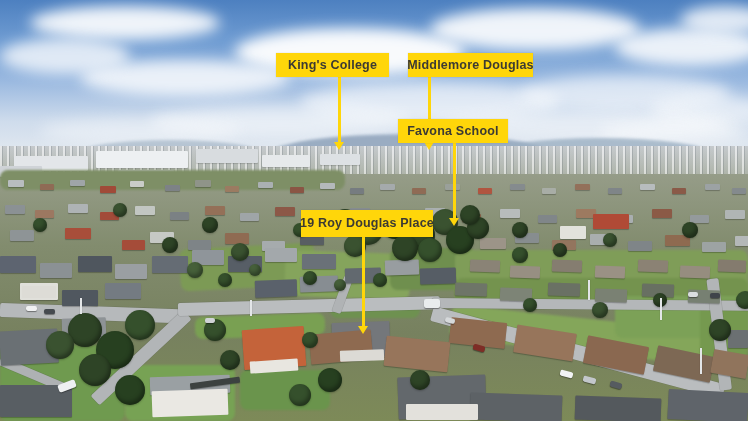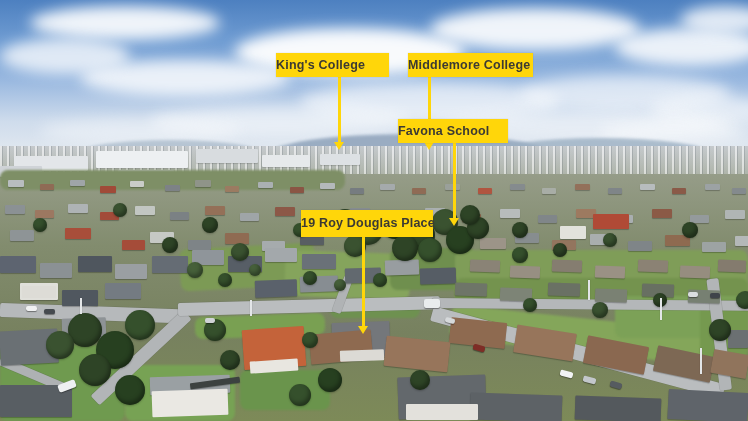--- a/index.html
+++ b/index.html
@@ -25,21 +25,21 @@
   .sc{position:absolute;}
   .house{border-radius:1px;box-shadow:0 1px 1px rgba(0,0,0,.25);}
   .wall{border-radius:1px;}
   .road{transform-origin:left center;border-radius:2px;box-shadow:0 0 0 .5px rgba(70,75,70,.25);}
   .tree{border-radius:50%;box-shadow:inset -2px -3px 4px rgba(0,0,0,.35), 0 1px 2px rgba(0,0,0,.25);}
   .car{border-radius:2px;box-shadow:0 1px 1px rgba(0,0,0,.4);}
   .pole{width:2px;background:#e3e6e8;box-shadow:0 0 1px rgba(0,0,0,.4);}
   .industrial{border-radius:1px;box-shadow:0 1px 1px rgba(0,0,0,.15);}
   .patch{filter:blur(1px);}
   .callout-box{
-    position:absolute;display:flex;align-items:center;justify-content:flex-start;
+    position:absolute;display:flex;align-items:center;justify-content:center;
     background:var(--cb);color:var(--ct);z-index:11;
     font-size:12.5px;font-weight:700;line-height:1;letter-spacing:.2px;white-space:nowrap;
     box-shadow:0 0 1px rgba(0,0,0,.2);
   }
   .callout-line{position:absolute;width:3px;background:var(--cb);z-index:10;}
   .callout-arrow{
     position:absolute;width:0;height:0;z-index:10;
     border-left:5px solid transparent;border-right:5px solid transparent;
     border-top:8px solid var(--cb);
   }
@@ -284,21 +284,21 @@
       <div class="callout-line" style="left: 337.5px; top: 77px; width: 3px; height: 66px;"></div>
       <div class="callout-arrow" style="left: 334px; top: 142px;"></div>
       <div class="callout-box" style="left: 276px; top: 53px; width: 113px; height: 24px;">
         <span>King's College</span>
       </div>
     </div>
     <div class="callout">
       <div class="callout-line" style="left: 427.5px; top: 77px; width: 3px; height: 66px;"></div>
       <div class="callout-arrow" style="left: 424px; top: 142px;"></div>
       <div class="callout-box" style="left: 408px; top: 53px; width: 125px; height: 24px;">
-        <span>Middlemore College</span>
+        <span>Middlemore Douglas</span>
       </div>
     </div>
     <div class="callout">
       <div class="callout-line" style="left: 452.5px; top: 143px; width: 3px; height: 76px;"></div>
       <div class="callout-arrow" style="left: 449px; top: 218px;"></div>
       <div class="callout-box" style="left: 398px; top: 119px; width: 110px; height: 24px;">
         <span>Favona School</span>
       </div>
     </div>
     <div class="callout">

